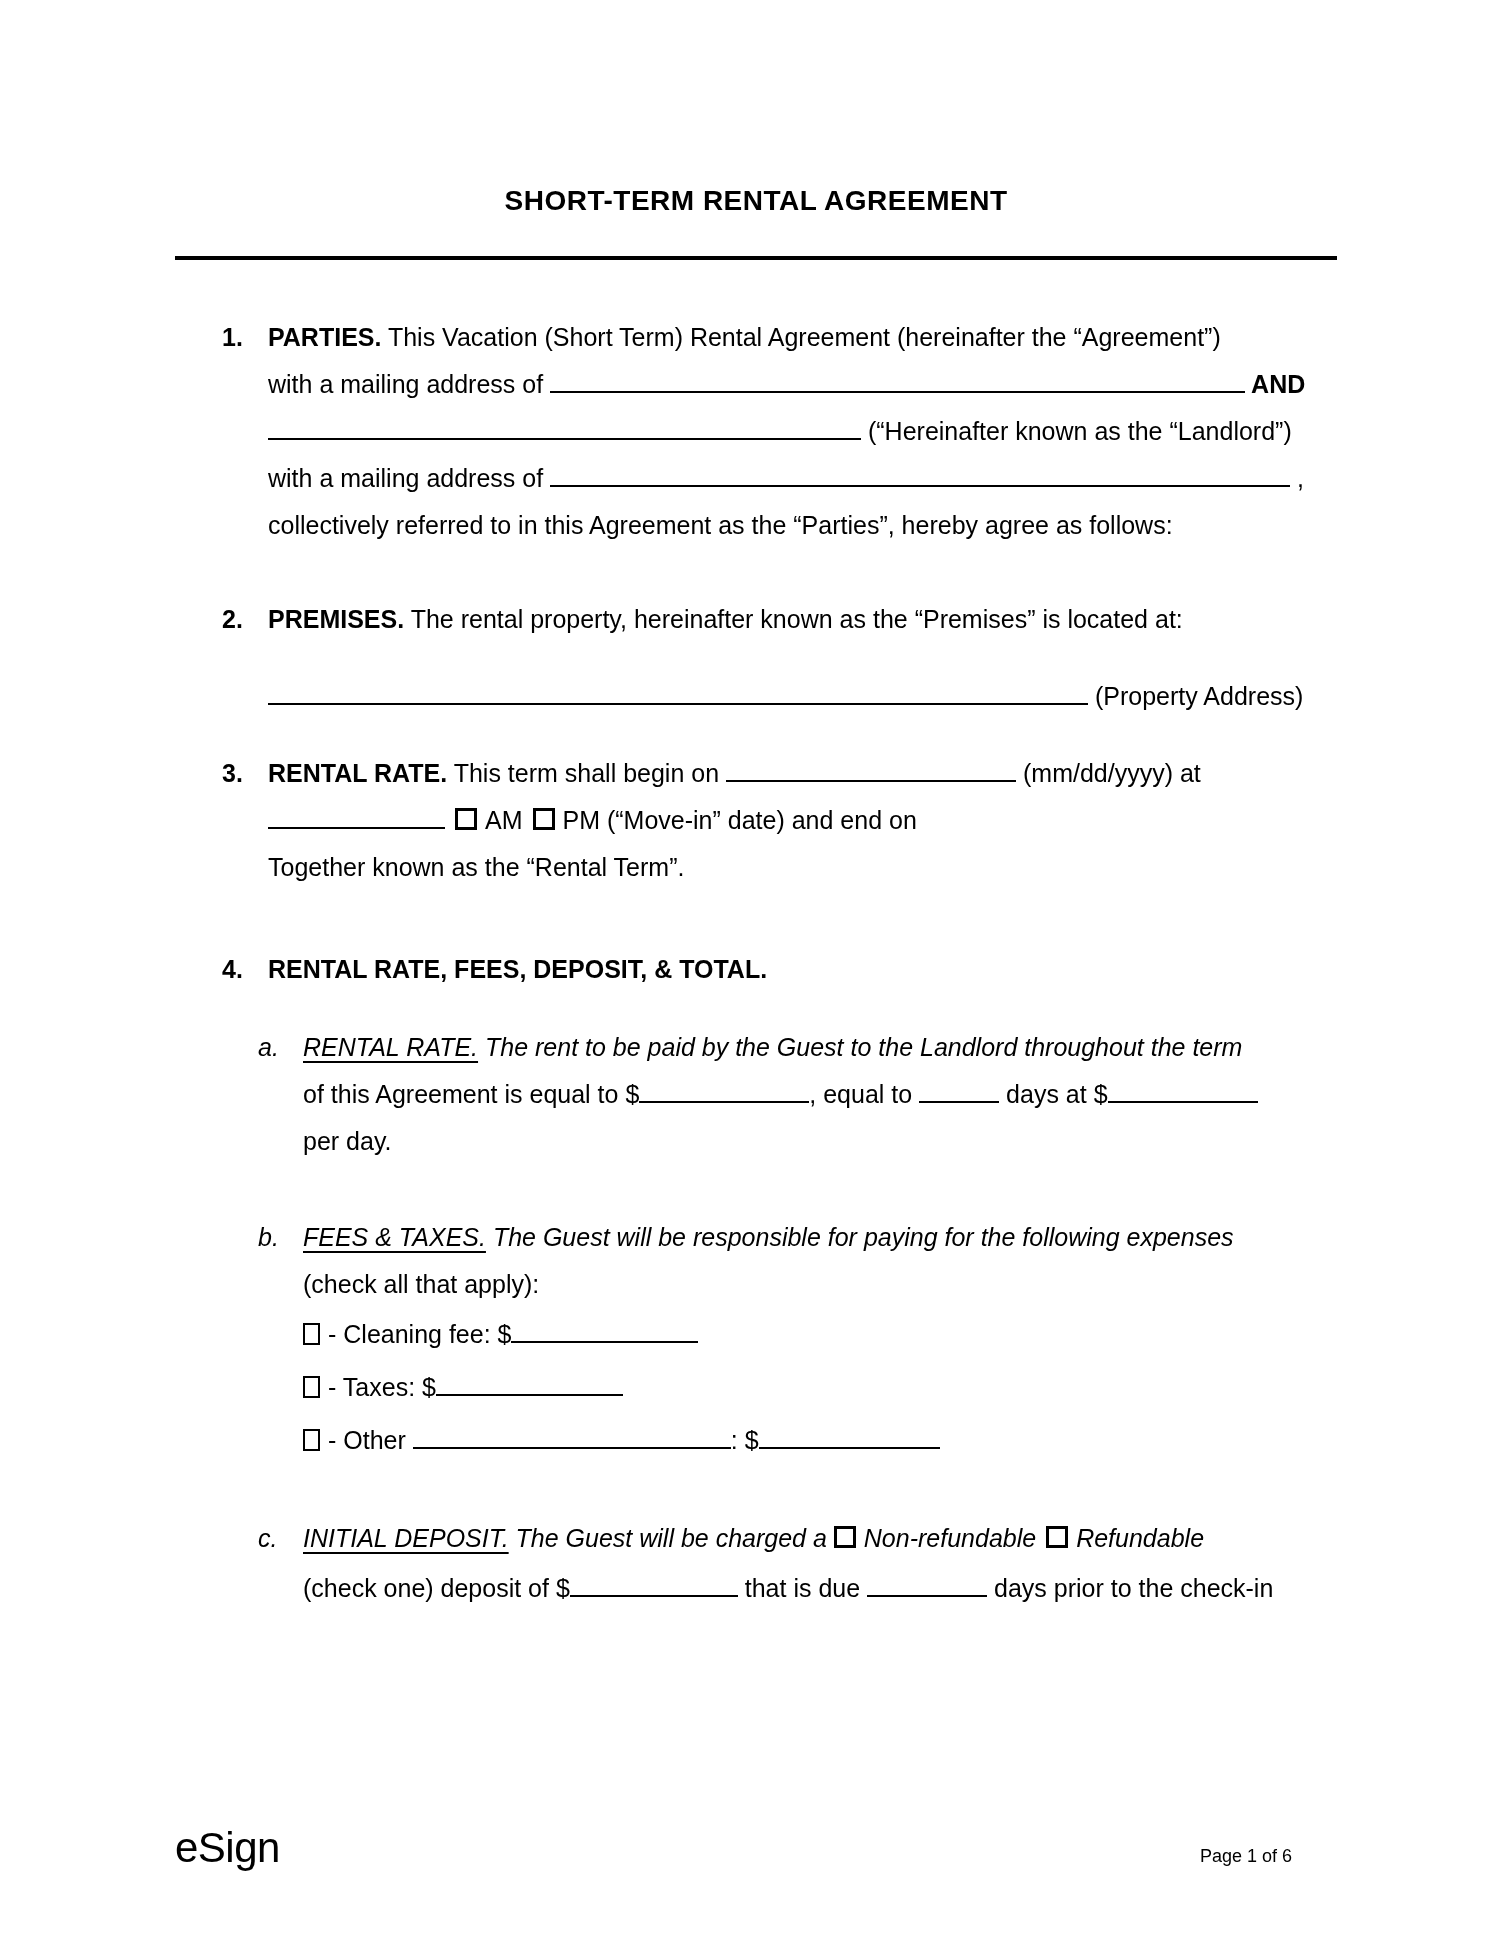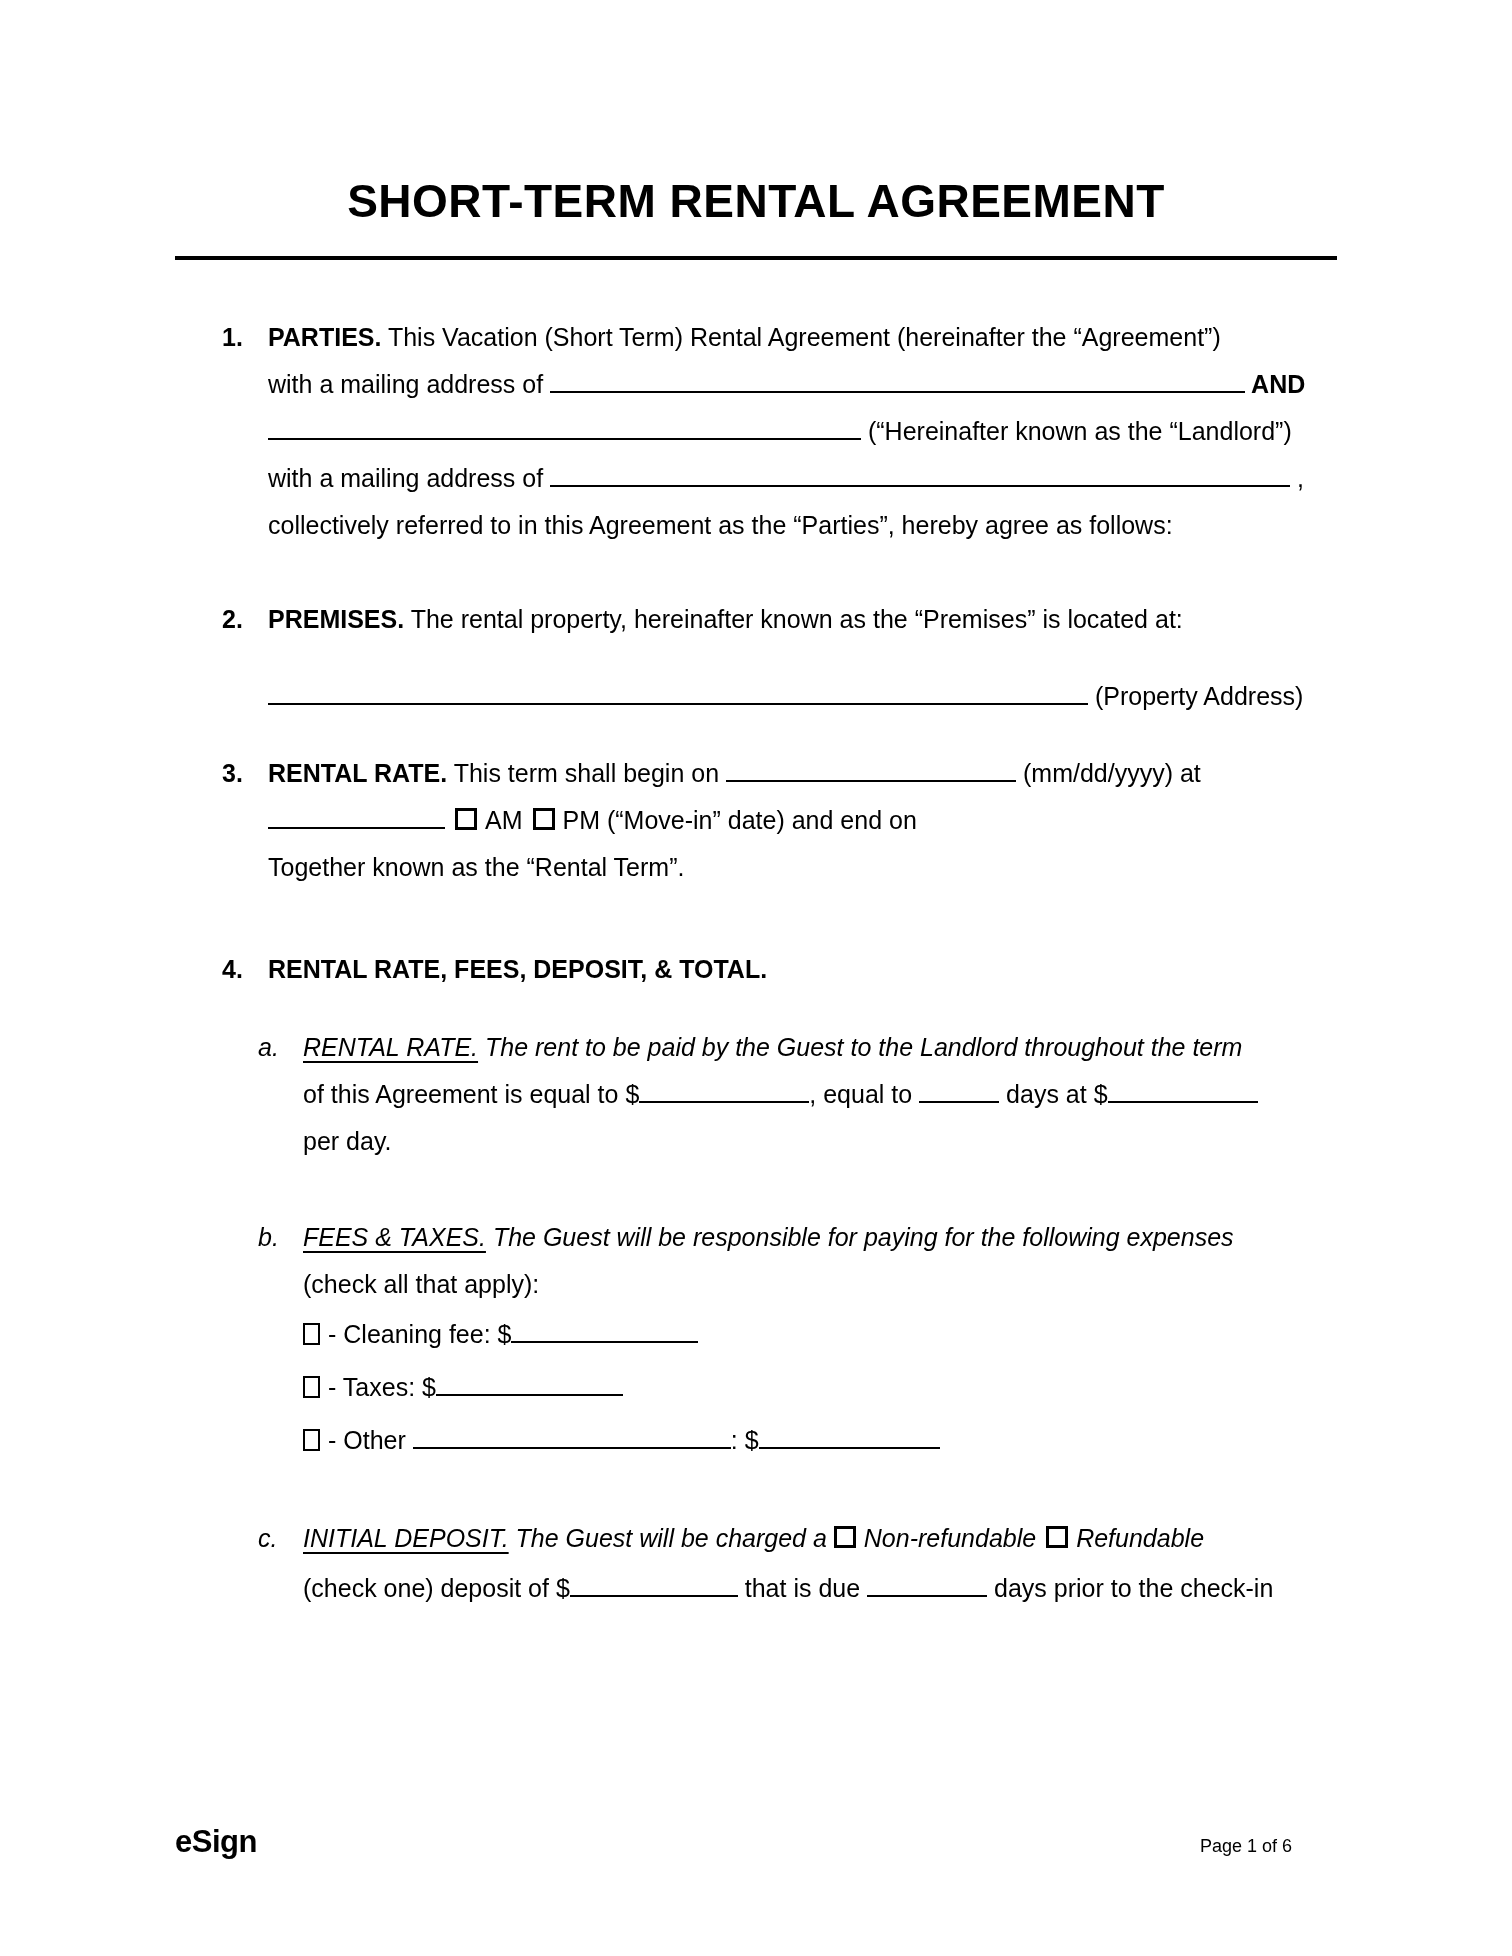--- a/index.html
+++ b/index.html
@@ -2,21 +2,21 @@
 <html><head>
 <meta charset="utf-8">
 <style>
   html,body{margin:0;padding:0;background:#ffffff;}
   .page{
     position:relative;width:1512px;height:1956px;background:#fff;
     font-family:"Liberation Sans","DejaVu Sans",sans-serif;
     font-size:25px;color:#000;overflow:hidden;
   }
   .content{position:absolute;left:175px;top:0;width:1162px;}
-  .title{text-align:center;font-weight:bold;font-size:46px;line-height:46px;margin-top:178px;letter-spacing:.5px;}
+  .title{text-align:center;font-weight:bold;font-size:28px;line-height:46px;margin-top:178px;letter-spacing:.5px;}
   .rule{border:0;border-top:4px solid #000;margin:32px 0 0 0;}
   .line{line-height:47px;white-space:nowrap;}
   .cbline{line-height:53px;}
   .cline{line-height:50px;}
   .sec{padding-left:93px;}
   .sec .first{text-indent:-46px;}
   .num{display:inline-block;width:46px;text-indent:0;font-weight:bold;}
   .sub{padding-left:128px;}
   .sub .first{text-indent:-45px;font-style:italic;}
   .subnum{display:inline-block;width:45px;text-indent:0;}
@@ -29,21 +29,21 @@
   
   .w-entered{width:243px}.w-guest{width:636px}.w-mail1{width:695px}.w-landlord{width:593px}
   .w-mail2{width:740px}.w-prop{width:820px}.w-begin{width:290px}.w-time1{width:177px}
   .w-end{width:249px}.w-time2{width:195px}.w-rent{width:170px}.w-days{width:80px}
   .w-perday{width:150px}.w-fee{width:187px}.w-other{width:318px}.w-other2{width:181px}
   .w-dep{width:168px}.w-depdays{width:120px}
   
   .mt-s1{margin-top:54px}.mt-s2{margin-top:47px}.mt-s2b{margin-top:30px}.mt-s3{margin-top:30px}
   .mt-s4{margin-top:55px}.mt-a{margin-top:31px}.mt-b{margin-top:49px}.mt-c{margin-top:46px}
   .footer{position:absolute;left:175px;right:220px;top:1824px;display:flex;justify-content:space-between;align-items:baseline;}
-  .brand{font-weight:bold;font-size:31px;letter-spacing:-.5px;}
+  .brand{font-weight:normal;font-size:42px;letter-spacing:-.5px;}
   .pageno{font-size:18px;}
 </style>
 </head>
 <body>
 
 <div class="page">
   <div class="content">
 
     <div class="title">SHORT-TERM RENTAL AGREEMENT</div>
     <hr class="rule">

